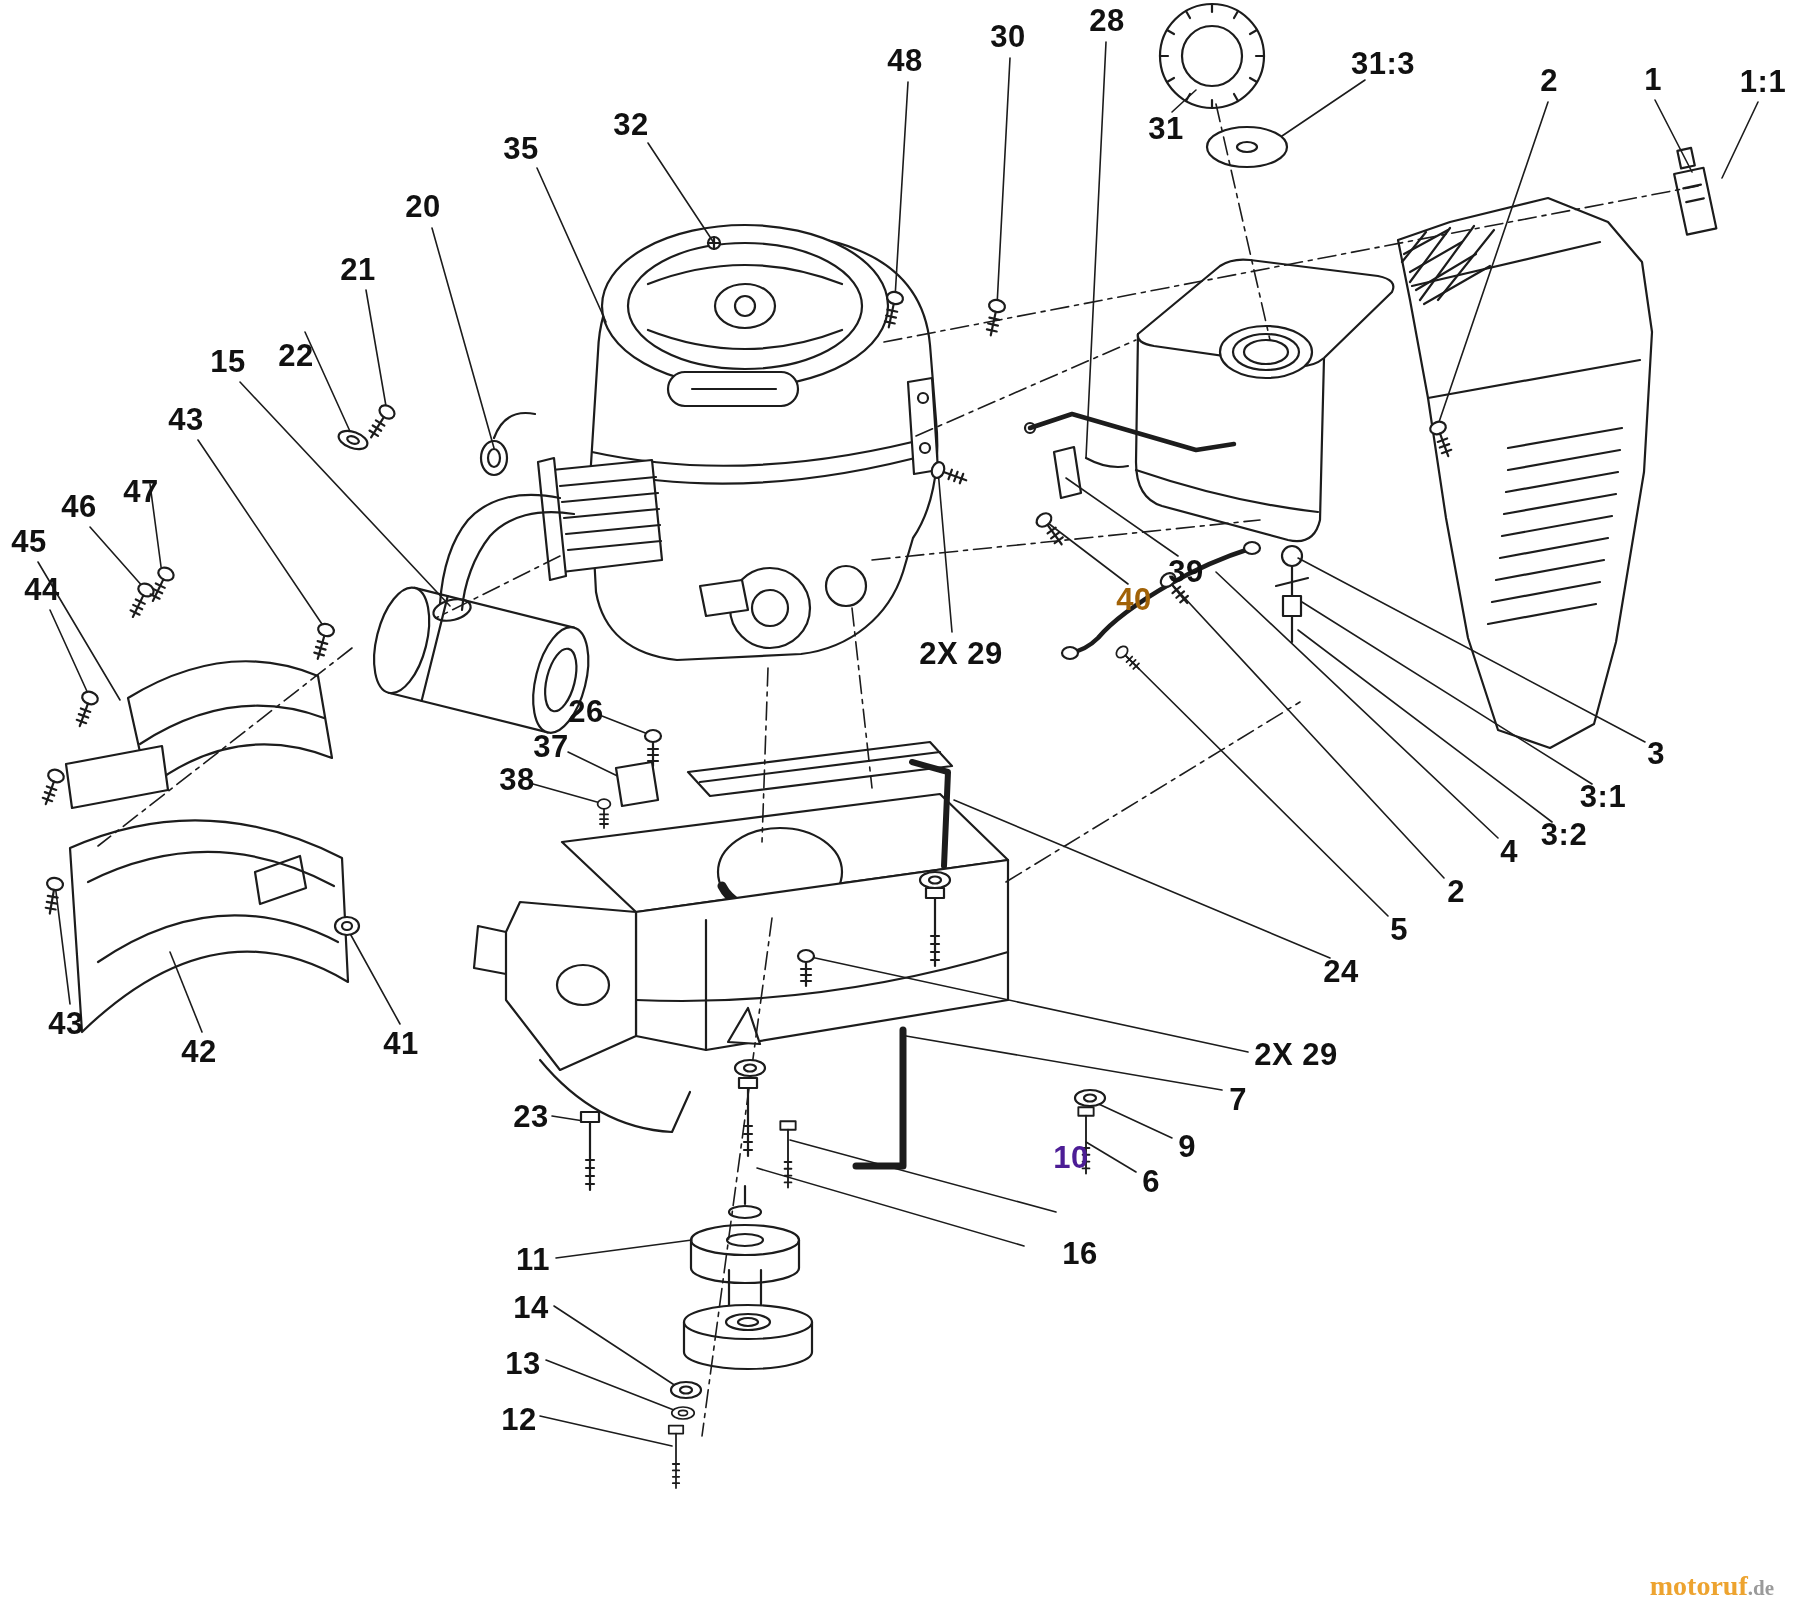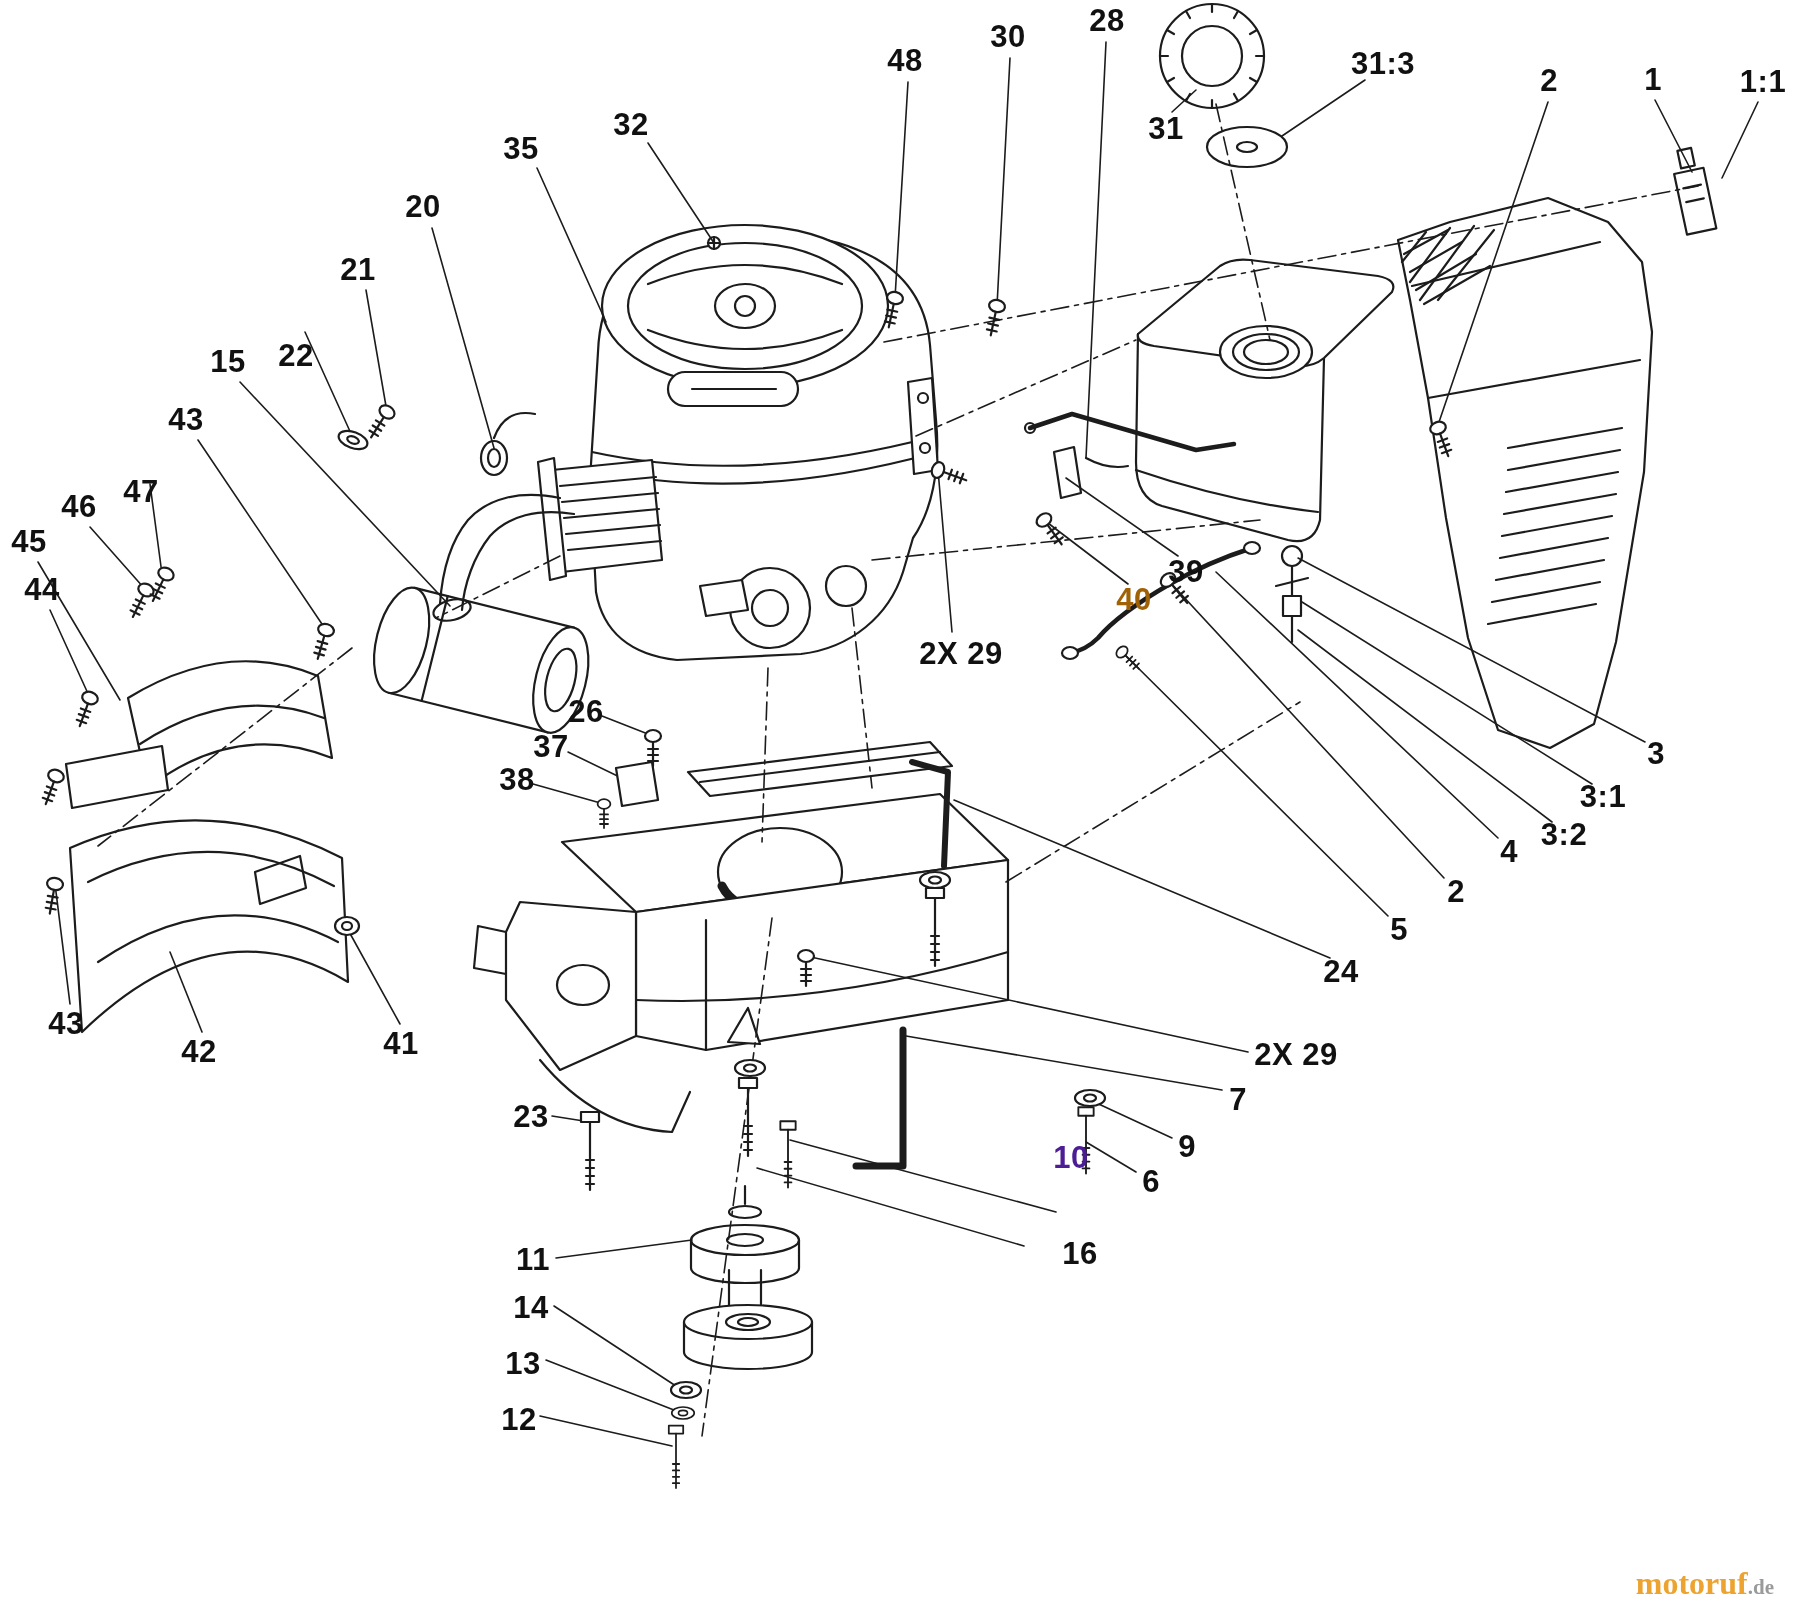--- a/index.html
+++ b/index.html
@@ -10,21 +10,21 @@
   .diagram-svg{position:absolute;left:0;top:0;width:1800px;height:1616px;}
   .callout{
     position:absolute;transform:translate(-50%,-50%);
     font-weight:bold;font-size:31px;color:#111;white-space:nowrap;
     letter-spacing:.5px;line-height:1;
   }
   .watermark{
     position:absolute;right:26px;bottom:14px;
     font-family:"Liberation Serif",serif;font-weight:bold;white-space:nowrap;
   }
-  .watermark .brand{font-size:32px;color:#eda32f;margin-left:36px;}
+  .watermark .brand{font-size:28px;color:#eda32f;margin-left:36px;}
   .watermark .tld{font-size:21px;color:#9a9a9a;}
 </style>
 </head>
 <body>
 
 <div class="stage" style="background: rgb(255, 255, 255);">
 
   <svg class="diagram-svg" viewBox="0 0 1800 1616" width="1800" height="1616" xmlns="http://www.w3.org/2000/svg">
     <defs>
       <g id="scr" stroke="#1c1c1c" fill="#ffffff" stroke-width="2.2">

